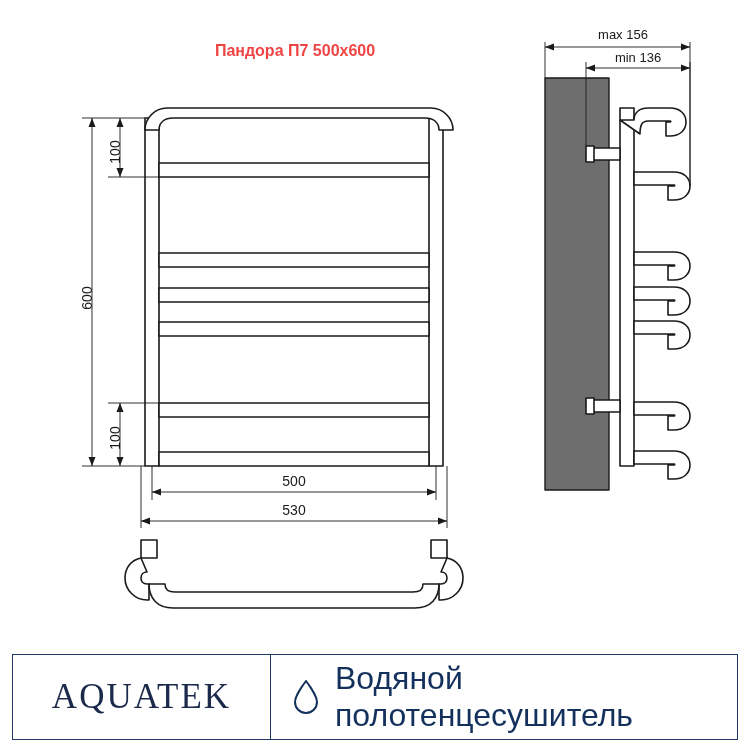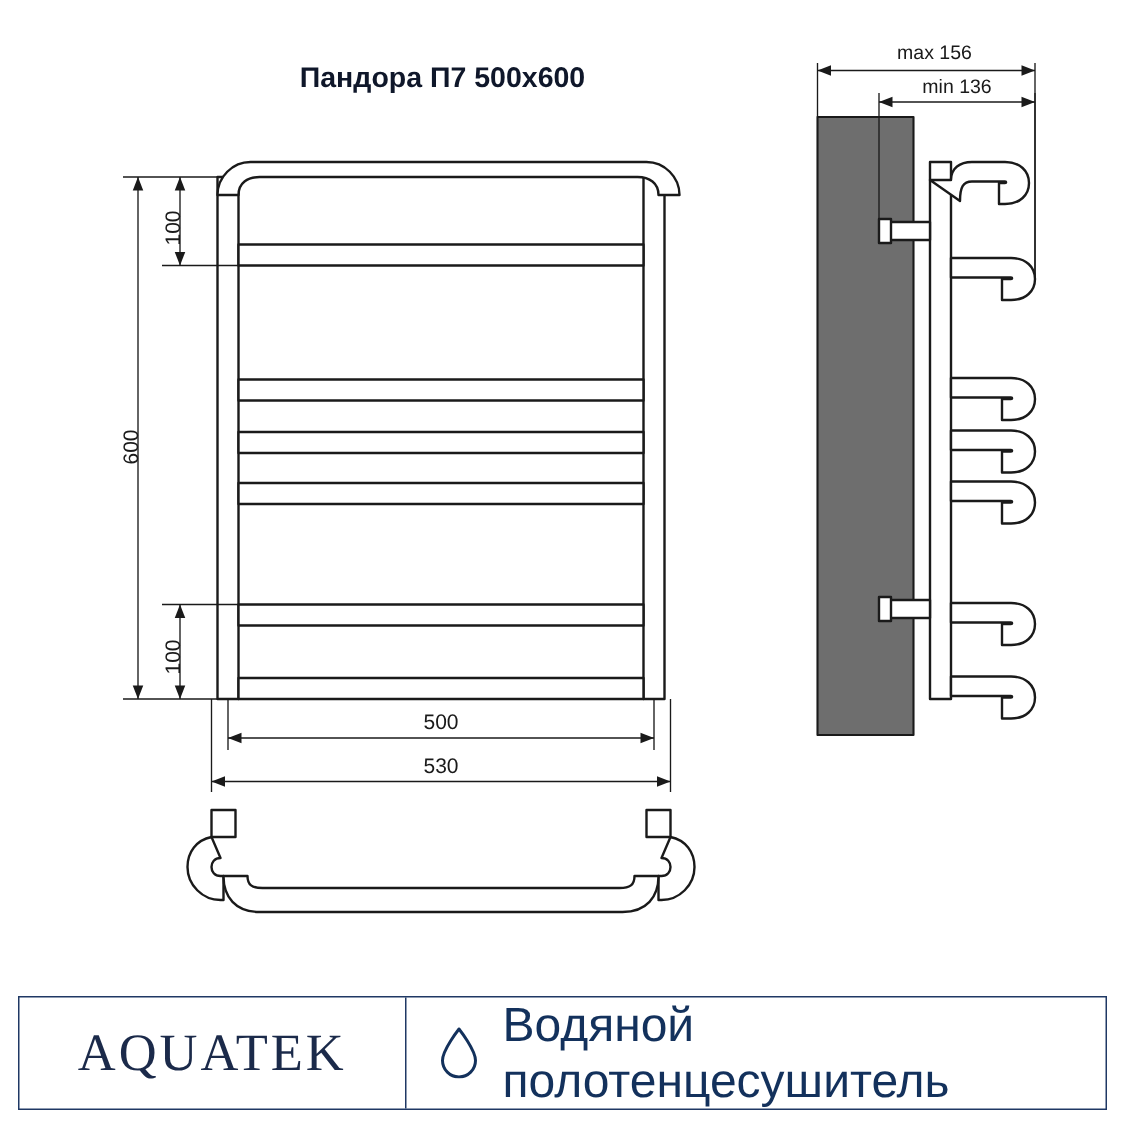--- a/index.html
+++ b/index.html
@@ -21,21 +21,21 @@
   .small-text{
     font-size:13px;
     fill:#1a1a1a;
     font-family:"Liberation Sans", sans-serif;
   }
 
   
   .footer{
     position:absolute;
     left:12px;right:12px;bottom:10px;
-    height:76px;
+    height:86px;
     border:1px solid #1f3864;
     display:flex;
     align-items:stretch;
     background:#fff;
     box-sizing:border-box;
   }
   .footer-left{
     width:258px;
     display:flex;
     align-items:center;
@@ -66,21 +66,21 @@
     color:#13315c;
     font-family:"Liberation Sans", sans-serif;
   }
 </style>
 </head>
 <body>
 
 <div class="stage">
 
   <div class="title-wrap">
-    <span class="title-text" style="font-size:19px;font-weight:bold;color:#0f172a;">Пандора П7 500х600</span>
+    <span class="title-text" style="font-size:16px;font-weight:bold;color:#ef4444;">Пандора П7 500х600</span>
   </div>
 
   <svg width="750" height="660" viewBox="0 0 750 660">
     <g fill="none" stroke="#1a1a1a" stroke-width="1.6" stroke-linecap="round" stroke-linejoin="round">
 
       <g>
         <path d="M145 118 h14 v348 h-14 z" fill="#ffffff"></path>
       </g>
 
       <g>

